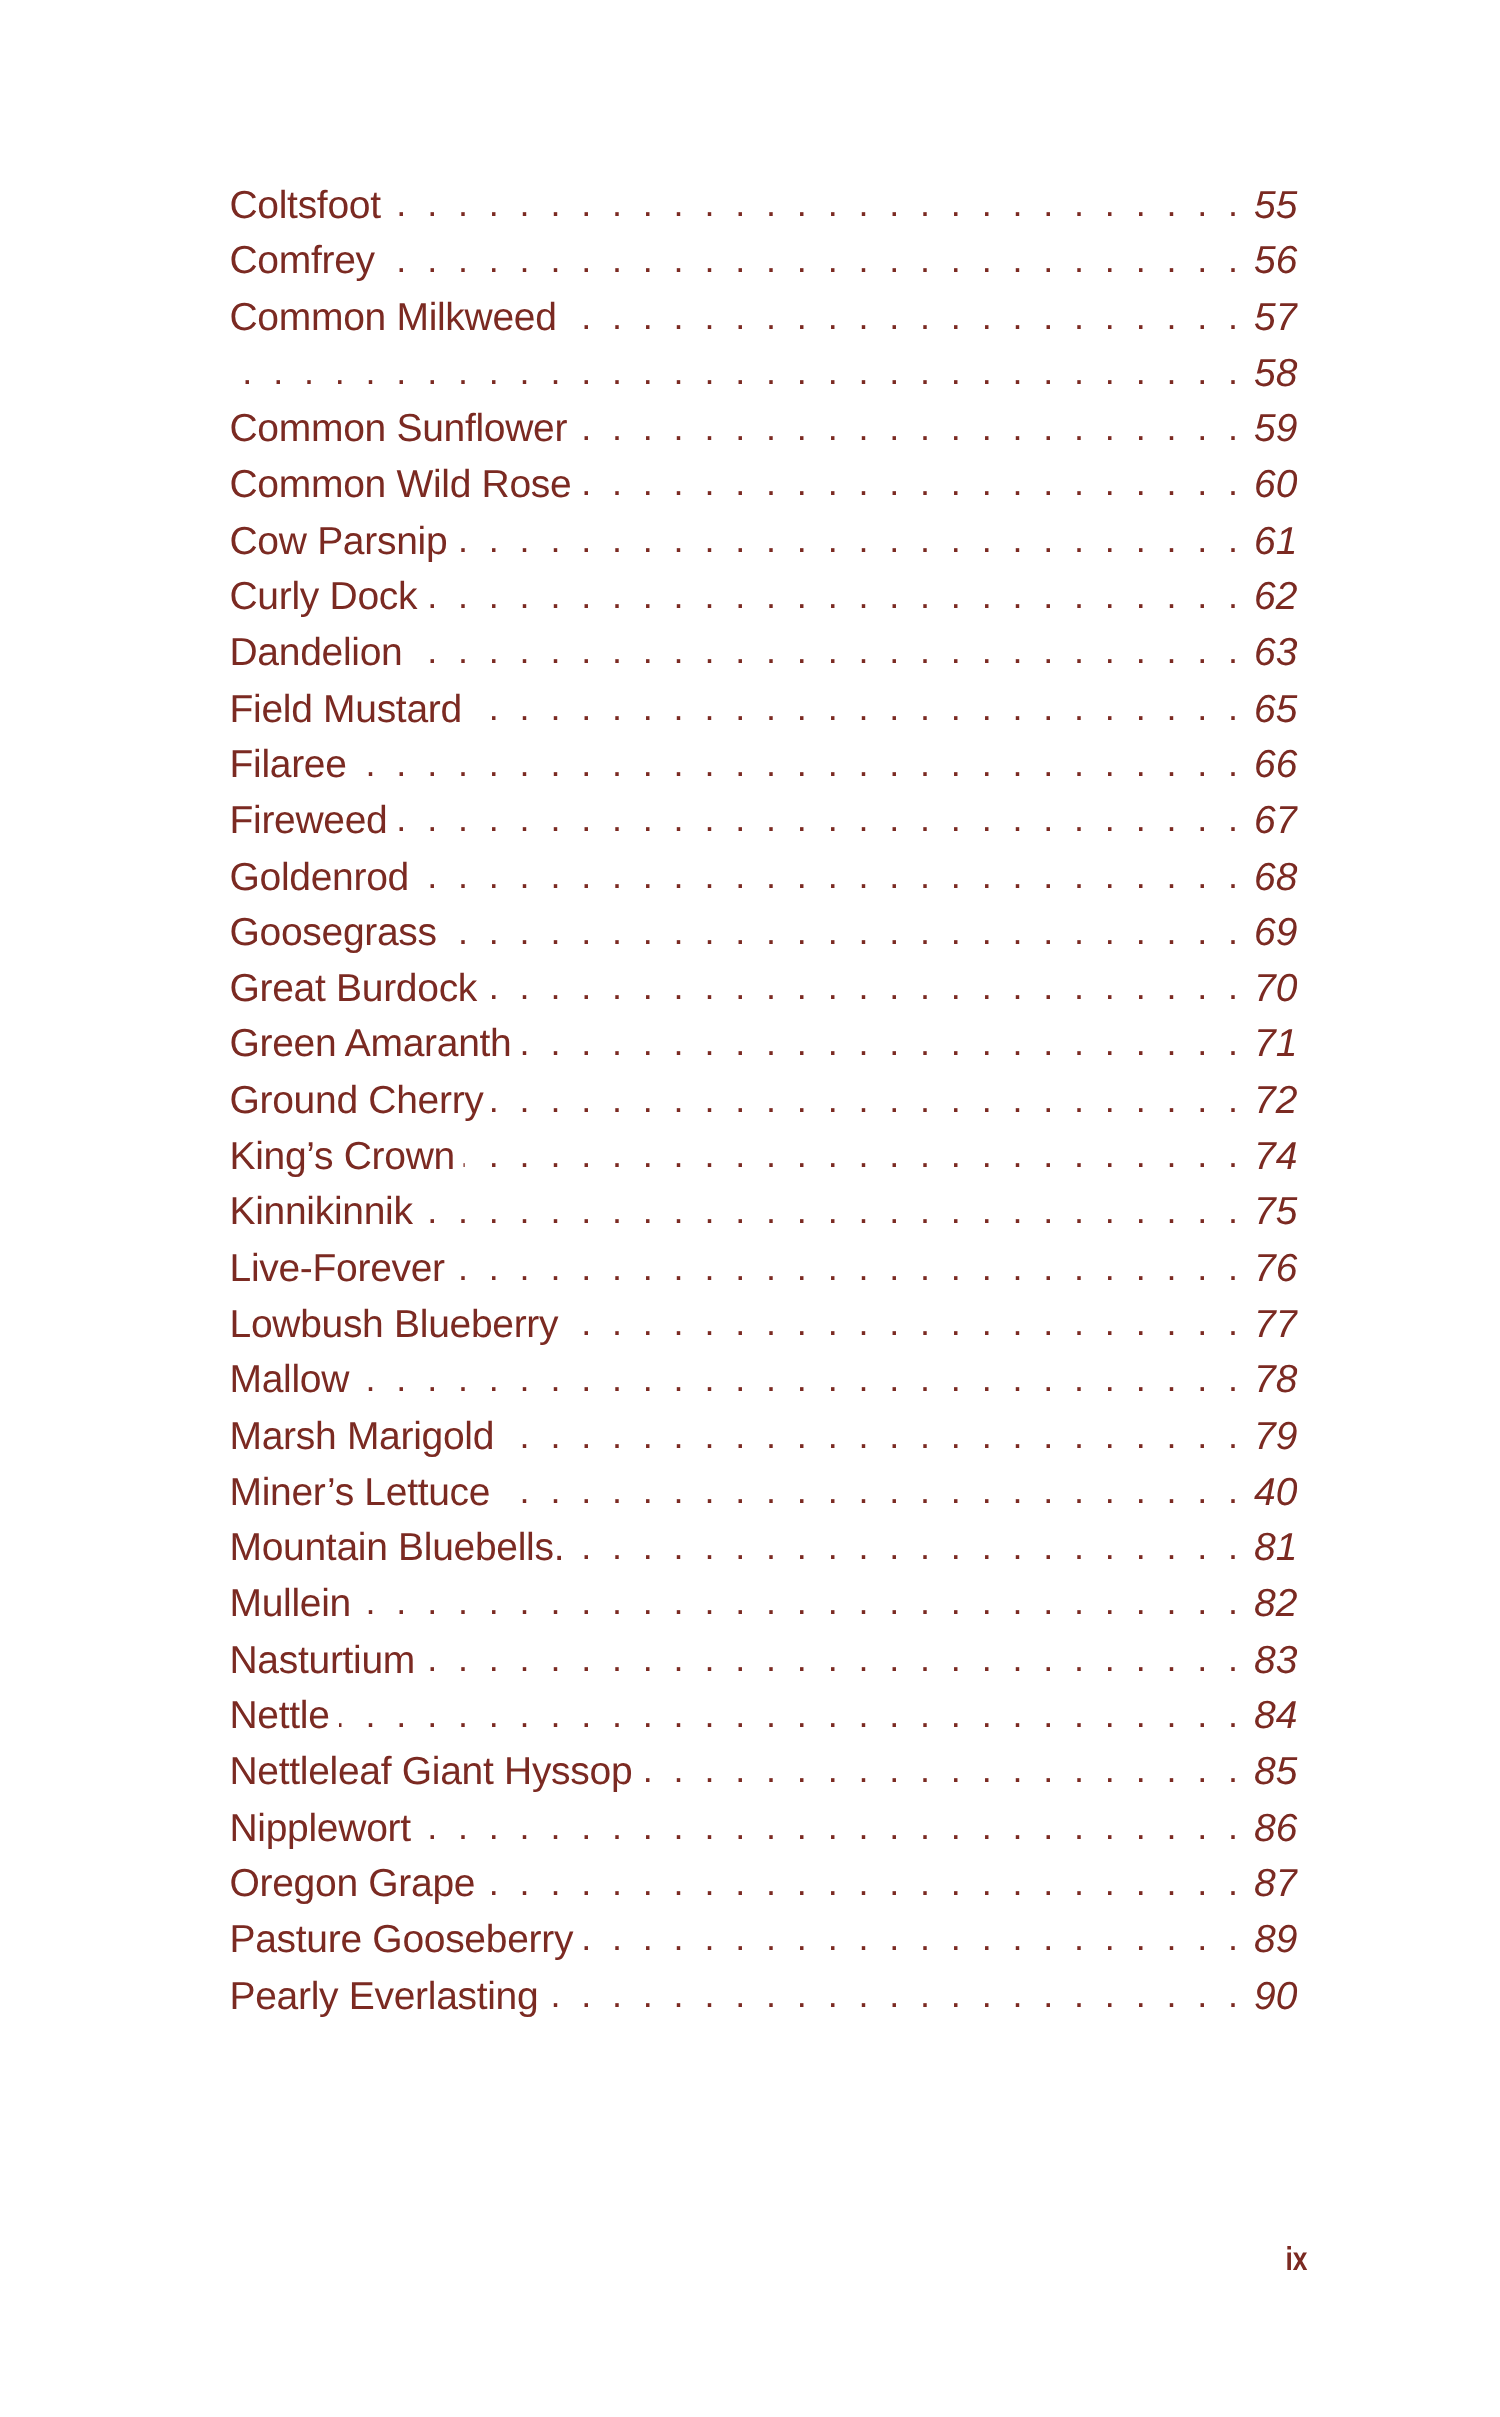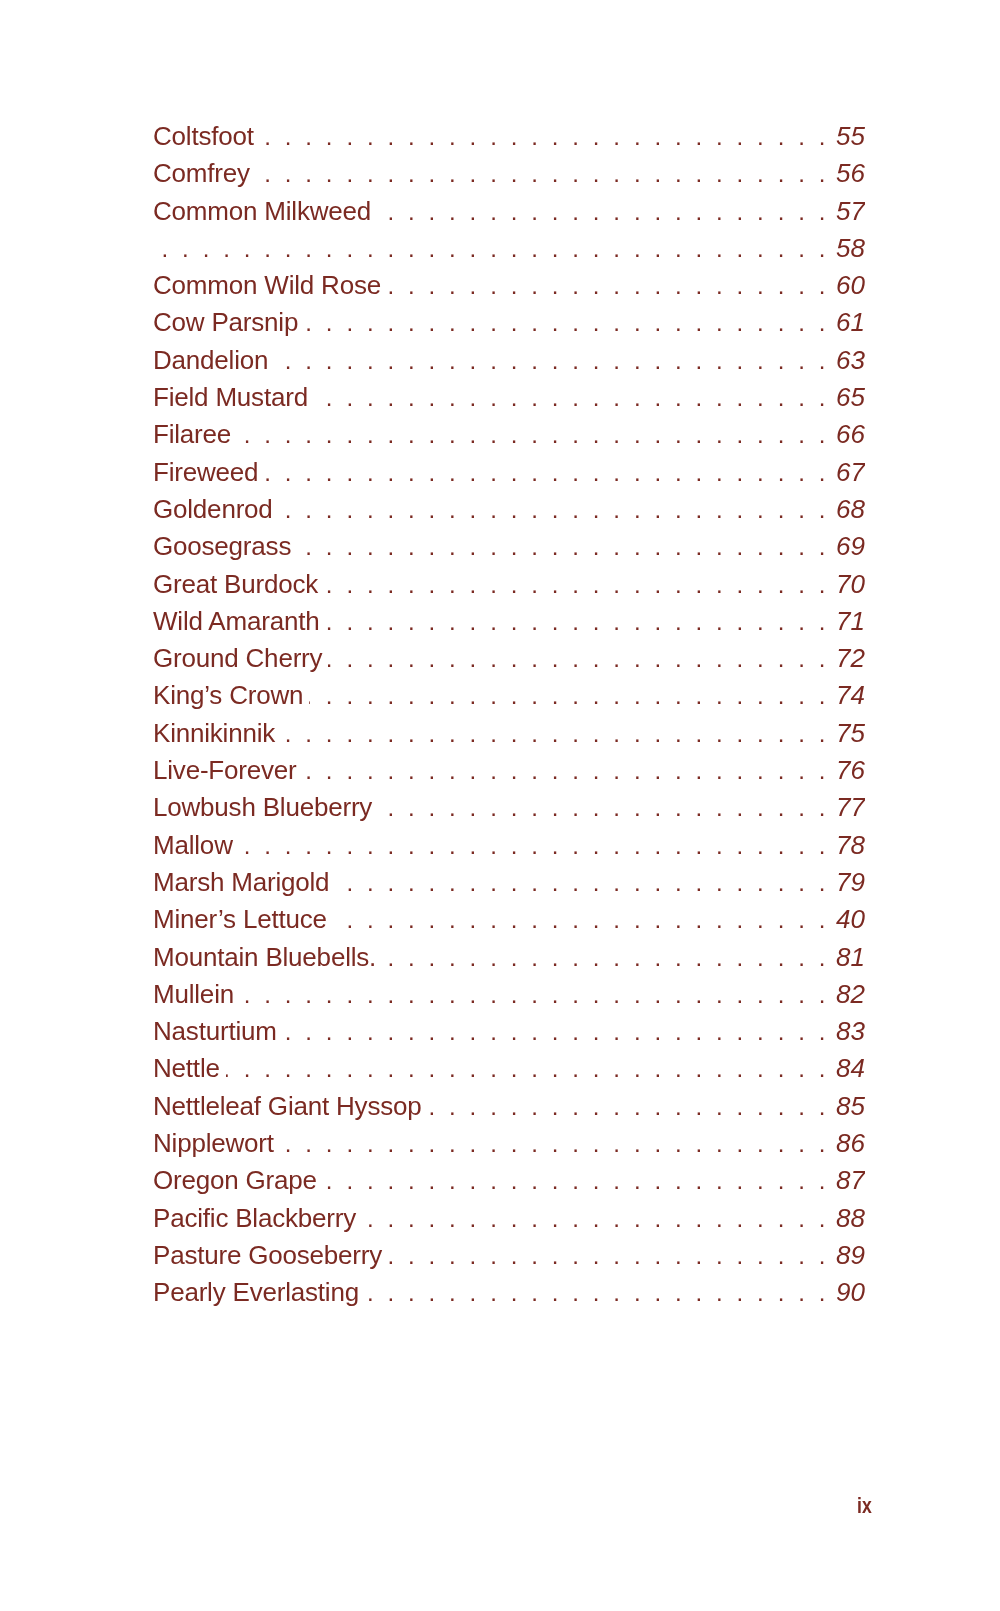--- a/index.html
+++ b/index.html
@@ -83,30 +83,40 @@
     <div class="toc-row">
       <span class="toc-title">Common Milkweed</span>
       <span class="toc-leader"></span>
       <span class="toc-page">57</span>
     </div>
     <div class="toc-row">
       <span class="toc-leader"></span>
       <span class="toc-page">58</span>
     </div>
     <div class="toc-row">
+      <span class="toc-title">Common Sunflower</span>
+      <span class="toc-leader"></span>
+      <span class="toc-page">59</span>
+    </div>
+    <div class="toc-row">
       <span class="toc-title">Common Wild Rose</span>
       <span class="toc-leader"></span>
       <span class="toc-page">60</span>
     </div>
     <div class="toc-row">
       <span class="toc-title">Cow Parsnip</span>
       <span class="toc-leader"></span>
       <span class="toc-page">61</span>
     </div>
     <div class="toc-row">
+      <span class="toc-title">Curly Dock</span>
+      <span class="toc-leader"></span>
+      <span class="toc-page">62</span>
+    </div>
+    <div class="toc-row">
       <span class="toc-title">Dandelion</span>
       <span class="toc-leader"></span>
       <span class="toc-page">63</span>
     </div>
     <div class="toc-row">
       <span class="toc-title">Field Mustard</span>
       <span class="toc-leader"></span>
       <span class="toc-page">65</span>
     </div>
     <div class="toc-row">
@@ -128,21 +138,21 @@
       <span class="toc-title">Goosegrass</span>
       <span class="toc-leader"></span>
       <span class="toc-page">69</span>
     </div>
     <div class="toc-row">
       <span class="toc-title">Great Burdock</span>
       <span class="toc-leader"></span>
       <span class="toc-page">70</span>
     </div>
     <div class="toc-row">
-      <span class="toc-title">Wild Amaranth</span>
+      <span class="toc-title">Green Amaranth</span>
       <span class="toc-leader"></span>
       <span class="toc-page">71</span>
     </div>
     <div class="toc-row">
       <span class="toc-title">Ground Cherry</span>
       <span class="toc-leader"></span>
       <span class="toc-page">72</span>
     </div>
     <div class="toc-row">
       <span class="toc-title">King’s Crown</span>
@@ -206,25 +216,20 @@
     </div>
     <div class="toc-row">
       <span class="toc-title">Nipplewort</span>
       <span class="toc-leader"></span>
       <span class="toc-page">86</span>
     </div>
     <div class="toc-row">
       <span class="toc-title">Oregon Grape</span>
       <span class="toc-leader"></span>
       <span class="toc-page">87</span>
-    </div>
-    <div class="toc-row">
-      <span class="toc-title">Pacific Blackberry</span>
-      <span class="toc-leader"></span>
-      <span class="toc-page">88</span>
     </div>
     <div class="toc-row">
       <span class="toc-title">Pasture Gooseberry</span>
       <span class="toc-leader"></span>
       <span class="toc-page">89</span>
     </div>
     <div class="toc-row">
       <span class="toc-title">Pearly Everlasting</span>
       <span class="toc-leader"></span>
       <span class="toc-page">90</span>

